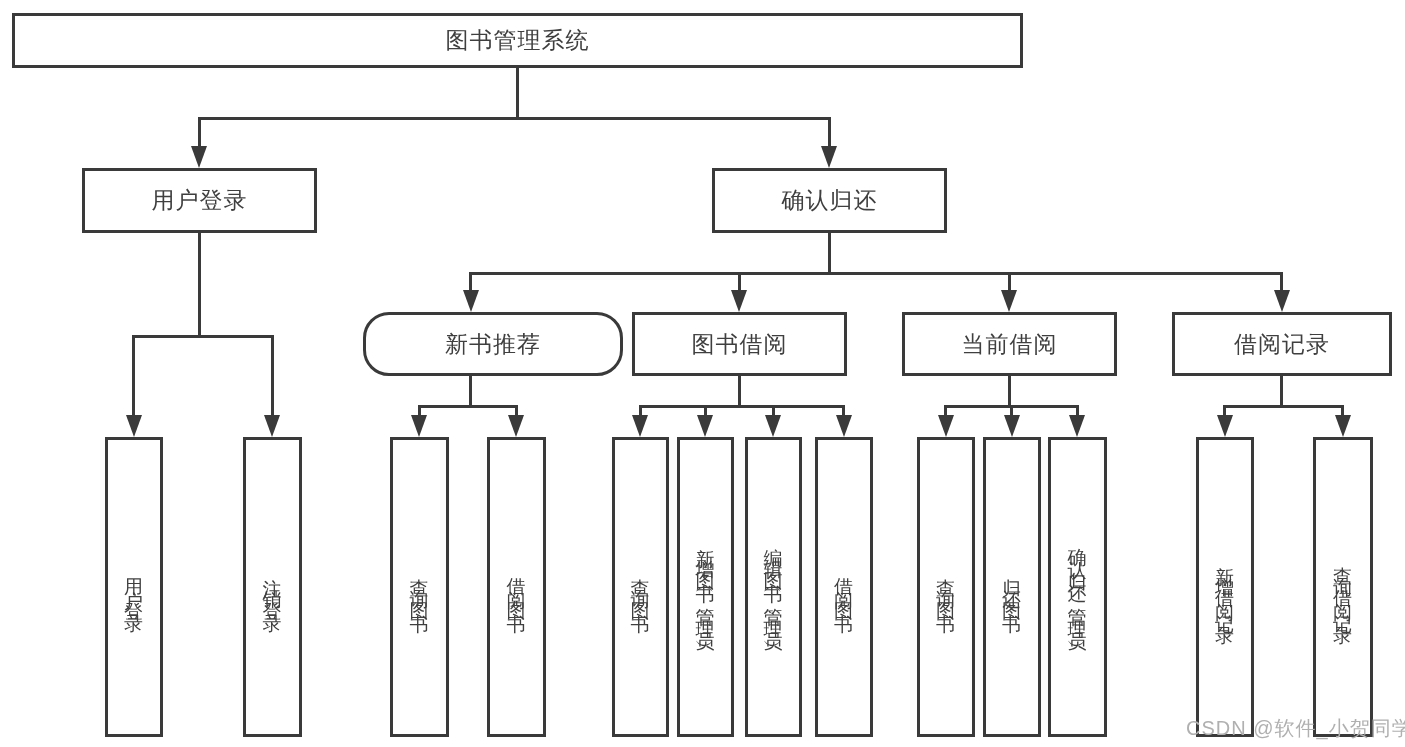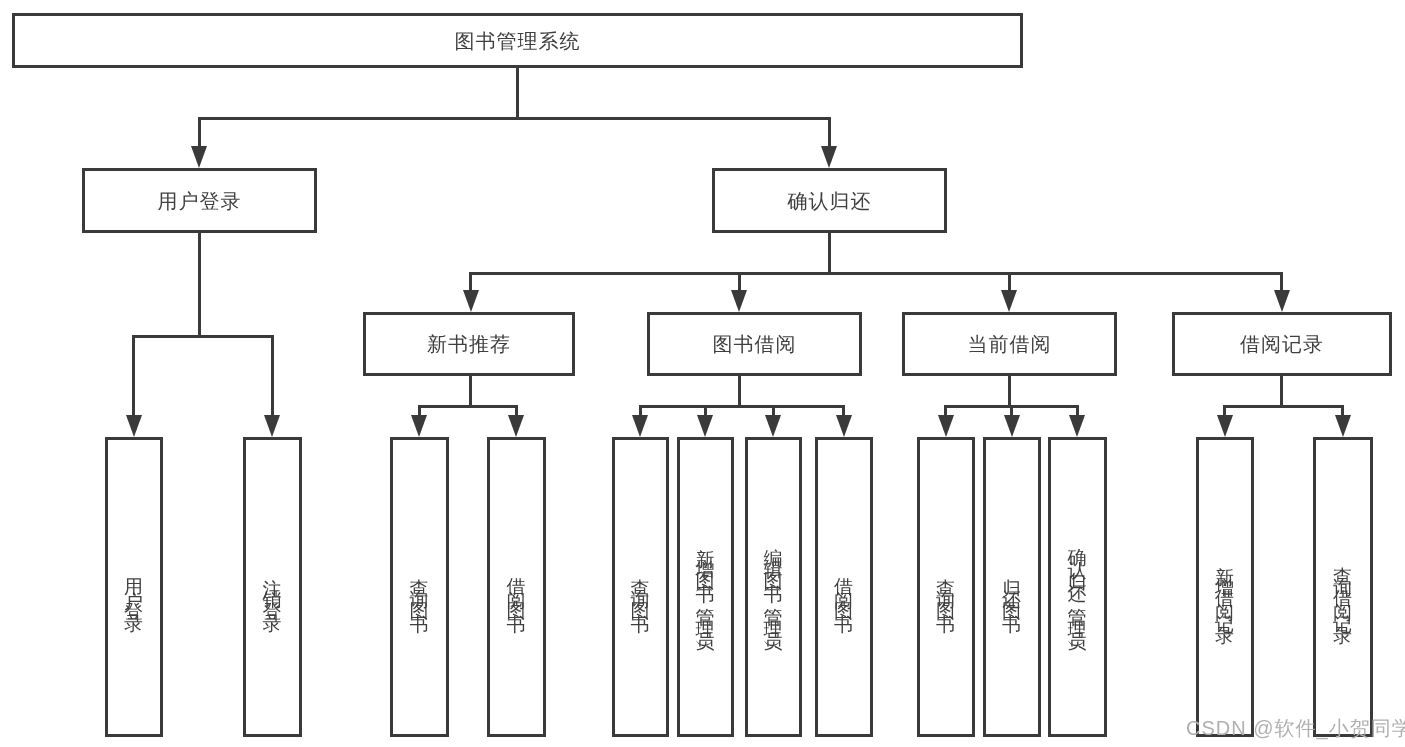--- a/index.html
+++ b/index.html
@@ -21,21 +21,21 @@
     box-sizing:border-box;
     border:3px solid var(--line);
     background:#fff;
     display:flex;
     align-items:center;
     justify-content:center;
     color:var(--text);
     z-index:2;
   }
   .box.h span{
-    font-size:20px;
+    font-size:23px;
     letter-spacing:1px;
     line-height:1;
     white-space:nowrap;
   }
   .box.root{left:12px;top:13px;width:1011px;height:55px;}
   .box.l2{top:168px;height:65px;}
   .box.l3{top:312px;height:64px;}
   .box.v{top:437px;height:300px;}
   .box.v span{
     writing-mode:vertical-rl;
@@ -78,24 +78,24 @@
     <span>图书管理系统</span>
   </div>
 
   <div class="box h l2" style="left:82px;width:235px;">
     <span>用户登录</span>
   </div>
   <div class="box h l2" style="left:712px;width:235px;">
     <span>确认归还</span>
   </div>
 
-  <div class="box h l3" style="left:363px;width:212px;">
+  <div class="box h l3" style="left:363px;width:260px;border-radius:26px;">
     <span>新书推荐</span>
   </div>
-  <div class="box h l3" style="left:632px;width:215px;margin-left:15px;">
+  <div class="box h l3" style="left:632px;width:215px;">
     <span>图书借阅</span>
   </div>
   <div class="box h l3" style="left:1172px;width:220px;">
     <span>借阅记录</span>
   </div>
   <div class="box h l3" style="left:902px;width:215px;">
     <span>当前借阅</span>
   </div>
 
   <div class="box v" style="left:105px;width:58px;">

